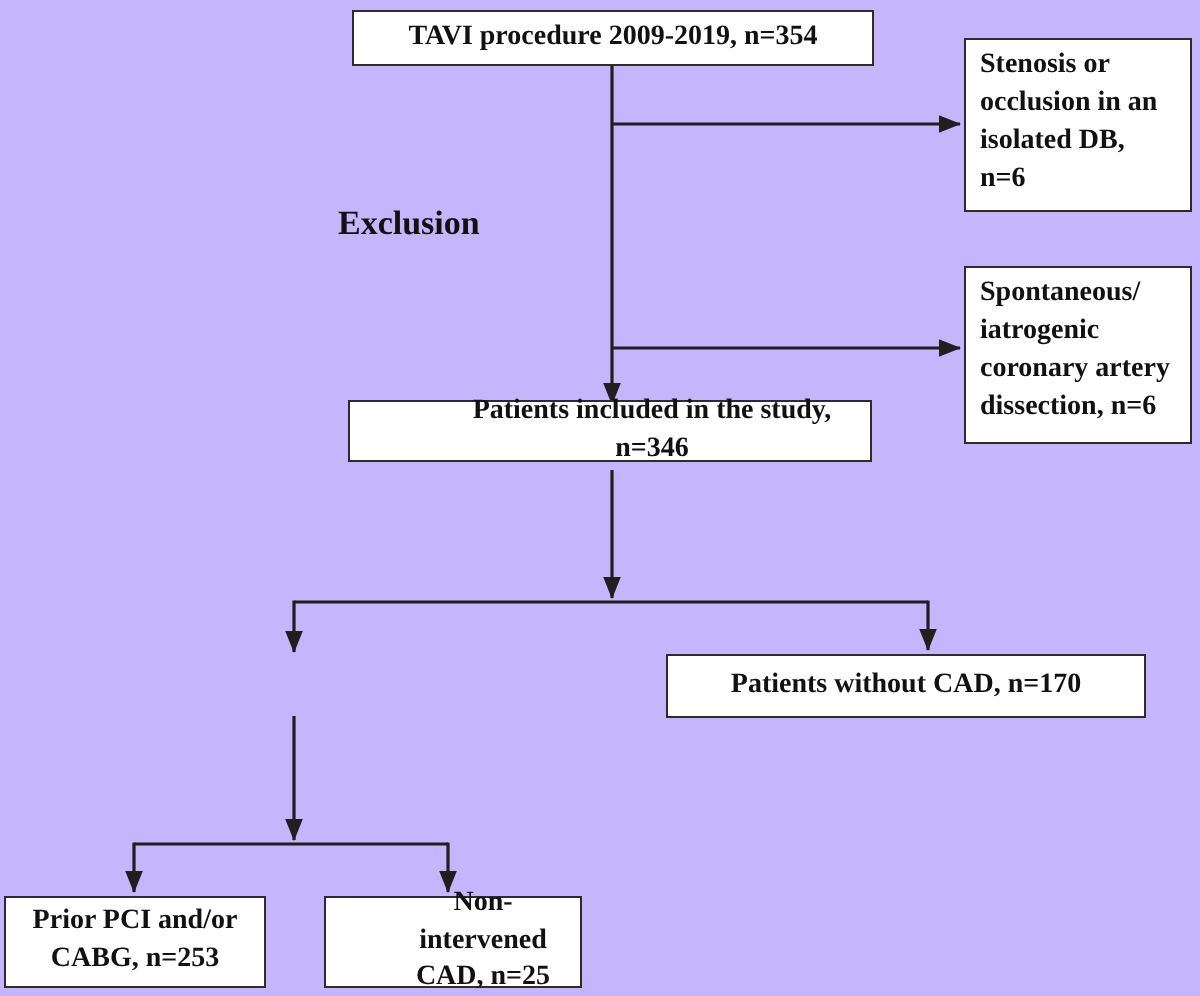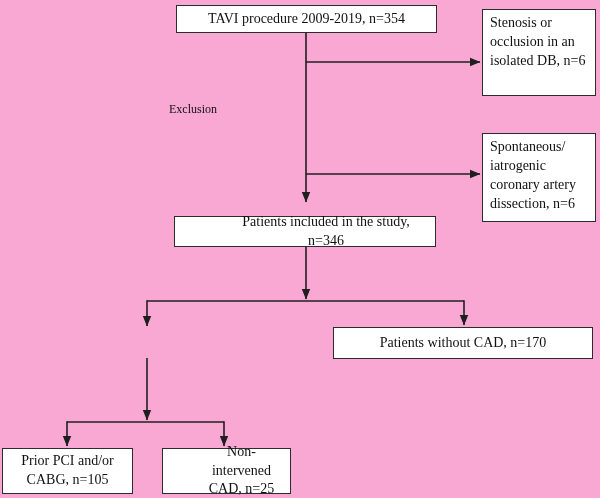--- a/index.html
+++ b/index.html
@@ -4,24 +4,25 @@
 <style>
   html, body {
     margin: 0;
     padding: 0;
     background: #ffffff;
   }
   .canvas {
     position: relative;
     width: 600px;
     height: 498px;
-    background: #f9a8d4;
+    background: #c4b5fd;
     font-family: "Liberation Serif", "DejaVu Serif", serif;
     color: #111111;
     overflow: hidden;
+    font-weight: bold;
   }
   .connectors {
     position: absolute;
     top: 0;
     left: 0;
     width: 600px;
     height: 498px;
   }
   .box {
     position: absolute;
@@ -37,32 +38,32 @@
     padding: 2px 6px;
   }
   .box.left-align {
     align-items: flex-start;
     justify-content: flex-start;
     text-align: left;
     padding: 4px 7px;
   }
   .floating-label {
     position: absolute;
-    font-size: 12px;
+    font-size: 17px;
     color: #111111;
     white-space: nowrap;
   }
 
   
   #node-tavi      { left: 176px; top:   5px; width: 261px; height: 28px; }
-  #node-excl1     { left: 482px; top:  9px; width: 114px; height: 87px; }
+  #node-excl1     { left: 482px; top:  19px; width: 114px; height: 87px; }
   #node-excl2     { left: 482px; top: 133px; width: 114px; height: 89px; }
-  #node-included  { left: 174px; top: 216px; width: 262px; height: 31px; padding-left: 48px; }
+  #node-included  { left: 174px; top: 200px; width: 262px; height: 31px; padding-left: 48px; }
   #node-cad       { left:  15px; top: 328px; width: 264px; height: 30px; }
-  #node-nocad     { left: 333px; top: 327px; width: 260px; height: 32px; }
+  #node-nocad     { left: 333px; top: 327px; width: 240px; height: 32px; }
   #node-pci       { left:   2px; top: 448px; width: 131px; height: 46px; }
   #node-nonint    { left: 162px; top: 448px; width: 129px; height: 46px; padding-left: 36px; }
   #label-exclusion { left: 169px; top: 102px; }
 </style>
 </head>
 <body>
 
 <div class="canvas">
 
   <svg class="connectors" viewBox="0 0 600 498" xmlns="http://www.w3.org/2000/svg" aria-hidden="true">
@@ -99,17 +100,17 @@
 
   <div class="box left-align" id="node-excl1">Stenosis or occlusion in an isolated DB, n=6</div>
 
   <div class="box left-align" id="node-excl2">Spontaneous/ iatrogenic coronary artery dissection, n=6</div>
 
   <div class="box" id="node-included">Patients included in the study, n=346</div>
 
 
   <div class="box" id="node-nocad">Patients without CAD, n=170</div>
 
-  <div class="box" id="node-pci">Prior PCI and/or CABG, n=105</div>
+  <div class="box" id="node-pci">Prior PCI and/or CABG, n=253</div>
 
   <div class="box" id="node-nonint">Non-intervened CAD, n=25</div>
 
 </div>
 
 </body></html>

